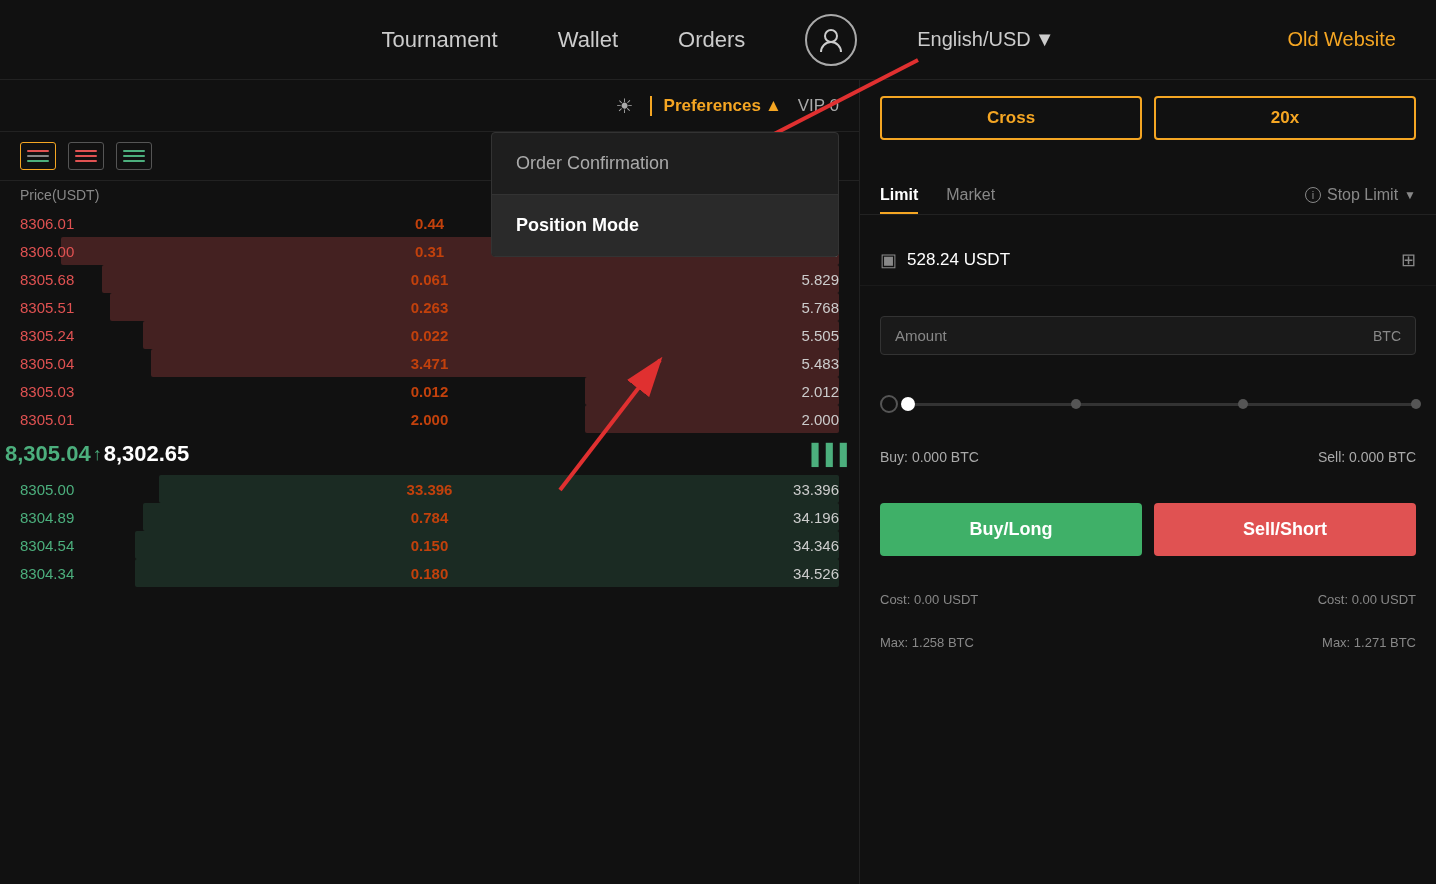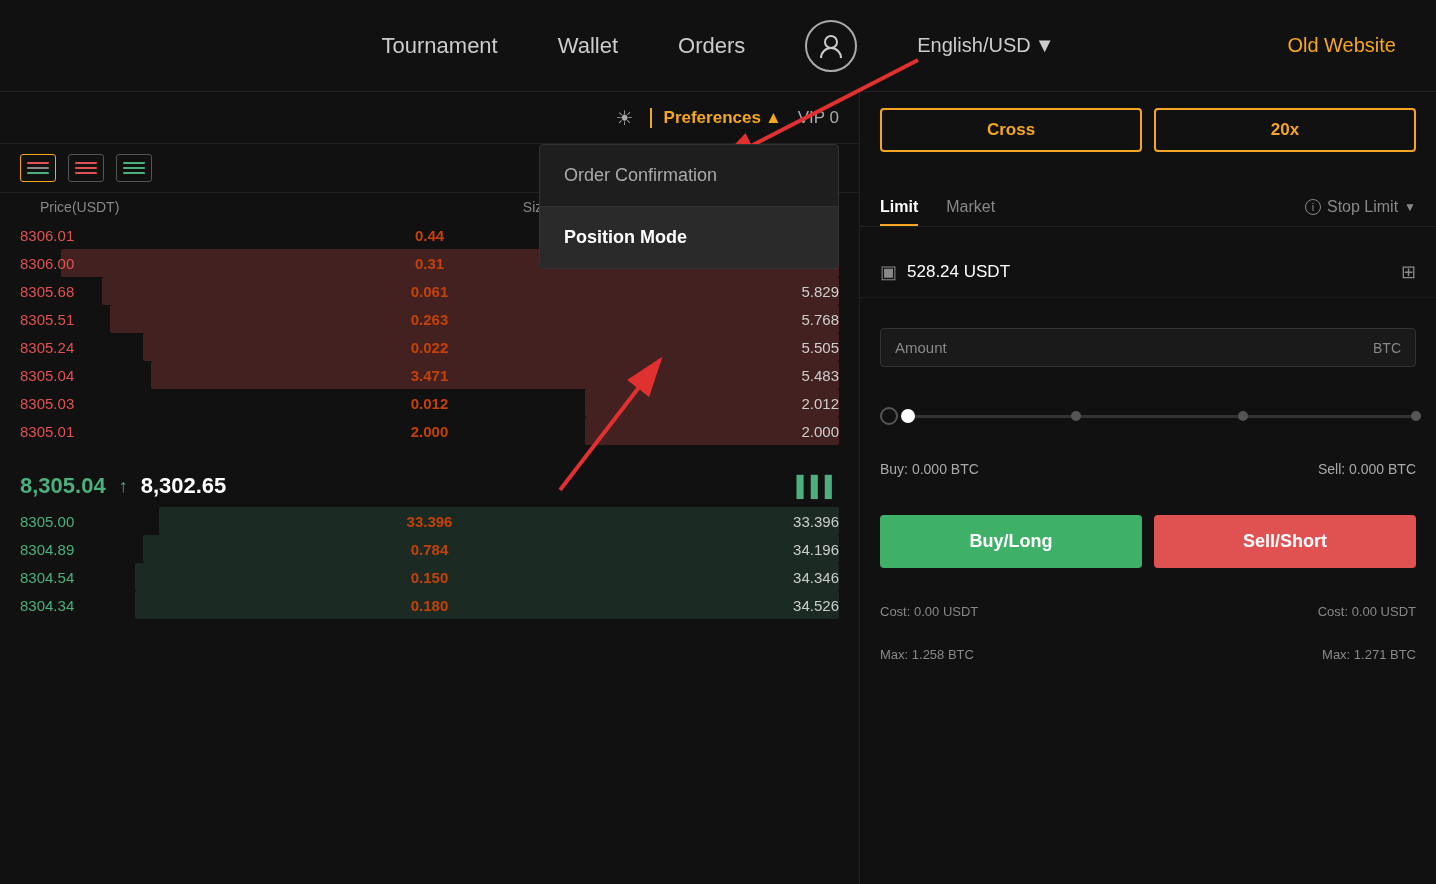--- a/index.html
+++ b/index.html
@@ -9,21 +9,21 @@
       font-family: -apple-system, BlinkMacSystemFont, 'Segoe UI', sans-serif;
       width: 1436px;
       height: 884px;
       overflow: hidden;
       position: relative;
     }
 
     
     .top-nav {
       background: #111;
-      height: 92px;
+      height: 80px;
       display: flex;
       align-items: center;
       justify-content: center;
       gap: 60px;
       border-bottom: 1px solid #222;
       position: relative;
     }
     .nav-item {
       color: #ccc;
       font-size: 22px;
@@ -100,21 +100,21 @@
     .vip-label {
       color: #aaa;
       font-size: 17px;
     }
 
     
     .dropdown-menu {
       position: absolute;
       top: 52px;
       right: 20px;
-      width: 300px;
+      width: 348px;
       background: #1e1e1e;
       border: 1px solid #333;
       z-index: 100;
       border-radius: 4px;
       overflow: hidden;
     }
     .dropdown-item {
       padding: 20px 24px;
       font-size: 18px;
       cursor: pointer;
@@ -162,21 +162,21 @@
     .ob-line.red { background: #e05252; }
     .ob-line.green { background: #4caf7d; }
     .ob-line.white { background: #888; }
 
     .ob-headers {
       display: flex;
       padding: 6px 20px;
       color: #888;
       font-size: 14px;
     }
-    .ob-col-price { flex: 1; margin-left: 20px; }
+    .ob-col-price { flex: 1; }
     .ob-col-size { flex: 1; text-align: right; }
     .ob-col-total { flex: 1; text-align: right; }
 
     .ob-rows {
       padding: 0 20px;
     }
     .ob-row {
       display: flex;
       align-items: center;
       height: 28px;
@@ -195,23 +195,22 @@
     .ob-row-bg.green { background: #3a7a5a; }
     .ob-price.red { color: #e05252; flex: 1; z-index: 1; }
     .ob-price.green { color: #4caf7d; flex: 1; z-index: 1; }
     .ob-size { flex: 1; text-align: center; color: #c2410c; z-index: 1; font-weight: bold; }
     .ob-total { flex: 1; text-align: right; color: #ccc; z-index: 1; }
 
     
     .spread-row {
       display: flex;
       align-items: center;
-      padding: 8px 20px;
-      gap: 13px;
-      margin-top: 20px;
+      padding: 8px 5px;
+      gap: 2px;
     }
     .spread-price-main {
       color: #4caf7d;
       font-size: 22px;
       font-weight: 700;
     }
     .spread-arrow {
       color: #4caf7d;
       font-size: 18px;
     }

